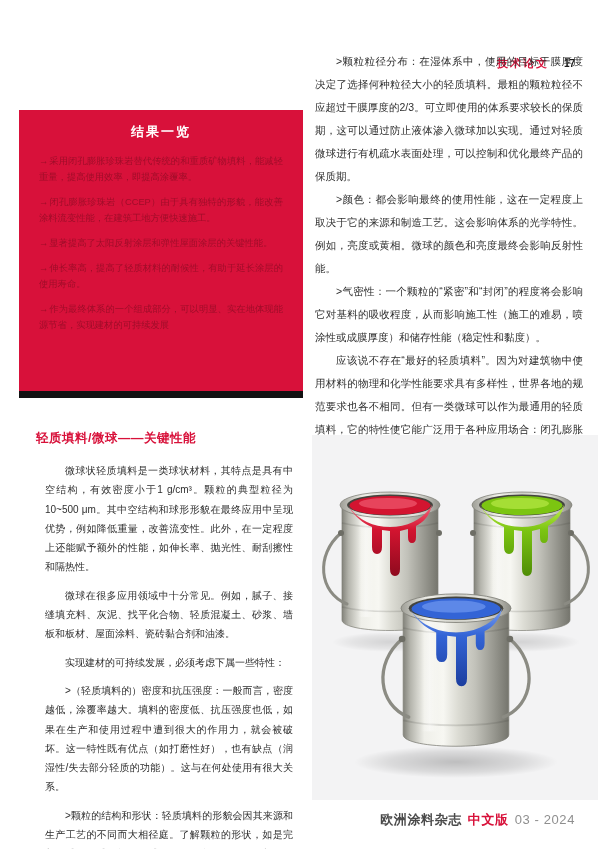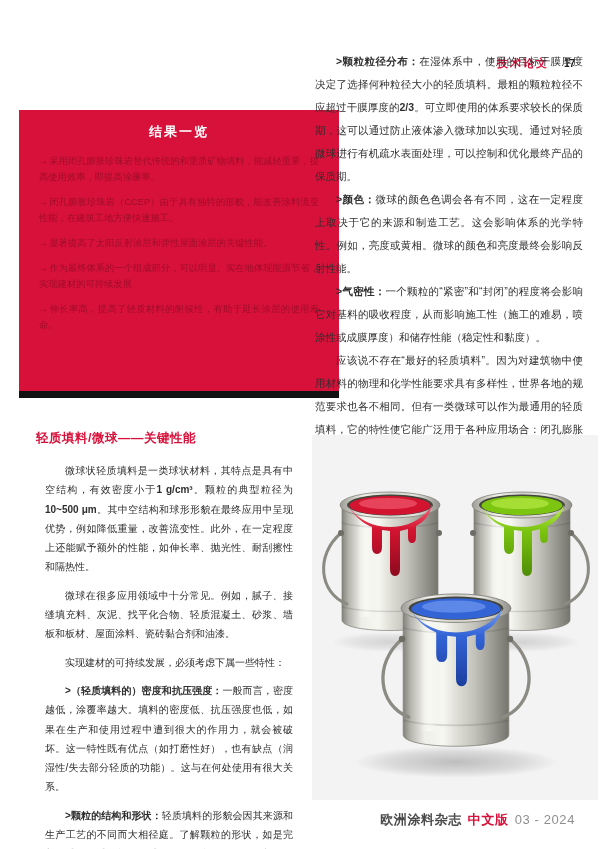--- a/index.html
+++ b/index.html
@@ -6,33 +6,33 @@
   .page{
     position:relative;width:600px;height:849px;background:#ffffff;overflow:hidden;
     font-family:"Liberation Sans","DejaVu Sans",sans-serif;color:#2e2e2e;
   }
   
   .header{position:absolute;top:19px;right:25px;display:flex;align-items:baseline;gap:15px;}
   .header-label{color:#d8113a;font-weight:bold;font-size:11px;letter-spacing:2px;margin-top:37px;}
   .page-number{color:#1c1c1c;font-weight:bold;font-size:10px;}
   
   .results-box{
-    position:absolute;left:19px;top:110px;width:320px;height:288px;box-sizing:border-box;
+    position:absolute;left:19px;top:110px;width:284px;height:288px;box-sizing:border-box;
     background:#d8113a;border-bottom:7px solid #121212;padding:13px 20px 10px;
   }
   .results-title{color:#ffffff;text-align:center;font-size:13px;font-weight:bold;
     letter-spacing:2px;margin:0 0 13px;}
   .result-item{color:#9f0d29;font-size:9.3px;line-height:1.72;margin:0 0 9px;
     text-align:justify;font-weight:normal;}
   .result-item .arrow{margin-right:1px;}
   
   .right-col{position:absolute;left:315px;top:50px;width:268px;}
   .rc-par{font-size:10.5px;line-height:23px;text-align:justify;text-indent:2em;margin:0;color:#2e2e2e;}
   .rc-par:last-child{position:relative;}
-  .b{font-weight:bold;}
+  .b{font-weight:normal;}
   .end-marker{
     position:absolute;right:0;bottom:5px;width:12px;height:12px;border-radius:50%;
     background:#121212;color:#ffffff;font-size:8px;line-height:12px;text-align:center;
     text-indent:0;display:block;font-weight:bold;
   }
   
   .article-col{position:absolute;left:36px;top:430px;width:266px;}
   .article-heading{color:#d8113a;font-size:12.5px;font-weight:bold;margin:0 0 14px;letter-spacing:0.5px;}
   .article-par{font-size:10px;line-height:19.3px;text-align:justify;text-indent:2em;margin:9px;color:#2e2e2e;}
   
@@ -52,27 +52,27 @@
   <div class="header">
     <span class="header-label">技术论文</span>
     <span class="page-number">17</span>
   </div>
 
   <div class="results-box">
     <p class="results-title">结果一览</p>
     <p class="result-item"><span class="arrow">→</span><span>采用闭孔膨胀珍珠岩替代传统的和重质矿物填料，能减轻重量，提高使用效率，即提高涂覆率。</span></p>
     <p class="result-item"><span class="arrow">→</span><span>闭孔膨胀珍珠岩（CCEP）由于具有独特的形貌，能改善涂料流变性能，在建筑工地方便快速施工。</span></p>
     <p class="result-item"><span class="arrow">→</span><span>显著提高了太阳反射涂层和弹性屋面涂层的关键性能。</span></p>
+    <p class="result-item"><span class="arrow">→</span><span>伸长率高，提高了轻质材料的耐候性，有助于延长涂层的使用寿命。</span></p>
     <p class="result-item"><span class="arrow">→</span><span>作为最终体系的一个组成部分，可以明显、实在地体现能源节省，实现建材的可持续发展</span></p>
-    <p class="result-item"><span class="arrow">→</span><span>伸长率高，提高了轻质材料的耐候性，有助于延长涂层的使用寿命。</span></p>
   </div>
 
   <div class="right-col">
     <p class="rc-par"><span class="b">&gt;颗粒粒径分布：</span><span>在湿体系中，使用的目标干膜厚度决定了选择何种粒径大小的轻质填料。最粗的颗粒粒径不应超过干膜厚度的</span><span class="b">2/3</span><span>。可立即使用的体系要求较长的保质期，这可以通过防止液体渗入微球加以实现。通过对轻质微球进行有机疏水表面处理，可以控制和优化最终产品的保质期。</span></p>
-    <p class="rc-par"><span class="b">&gt;颜色：</span><span>微球的颜色色调会各有不同，这在一定程度上取决于它的来源和制造工艺。这会影响体系的光学特性。例如，亮度或黄相。微球的颜色和亮度最终会影响反射性能。</span></p>
+    <p class="rc-par"><span class="b">&gt;颜色：</span><span>都会影响最终的使用性能，这在一定程度上取决于它的来源和制造工艺。这会影响体系的光学特性。例如，亮度或黄相。微球的颜色和亮度最终会影响反射性能。</span></p>
     <p class="rc-par"><span class="b">&gt;气密性：</span><span>一个颗粒的“紧密”和“封闭”的程度将会影响它对基料的吸收程度，从而影响施工性（施工的难易，喷涂性或成膜厚度）和储存性能（稳定性和黏度）。</span></p>
     <p class="rc-par"><span>应该说不存在“最好的轻质填料”。因为对建筑物中使用材料的物理和化学性能要求具有多样性，世界各地的规范要求也各不相同。但有一类微球可以作为最通用的轻质填料，它的特性使它能广泛用于各种应用场合：闭孔膨胀珍珠岩（CCEP）。</span><span class="end-marker">▸</span></p>
   </div>
 
   <div class="article-col">
     <h2 class="article-heading">轻质填料/微球——关键性能</h2>
     <p class="article-par"><span>微球状轻质填料是一类球状材料，其特点是具有中空结构，有效密度小于</span><span class="b">1 g/cm³</span><span>。颗粒的典型粒径为</span><span class="b">10~500 μm</span><span>。其中空结构和球形形貌在最终应用中呈现优势，例如降低重量，改善流变性。此外，在一定程度上还能赋予额外的性能，如伸长率、抛光性、耐刮擦性和隔热性。</span></p>
     <p class="article-par"><span>微球在很多应用领域中十分常见。例如，腻子、接缝填充料、灰泥、找平化合物、轻质混凝土、砂浆、墙板和板材、屋面涂料、瓷砖黏合剂和油漆。</span></p>
     <p class="article-par"><span>实现建材的可持续发展，必须考虑下属一些特性：</span></p>
     <p class="article-par"><span class="b">&gt;（轻质填料的）密度和抗压强度：</span><span>一般而言，密度越低，涂覆率越大。填料的密度低、抗压强度也低，如果在生产和使用过程中遭到很大的作用力，就会被破坏。这一特性既有优点（如打磨性好），也有缺点（润湿性/失去部分轻质的功能）。这与在何处使用有很大关系。</span></p>

